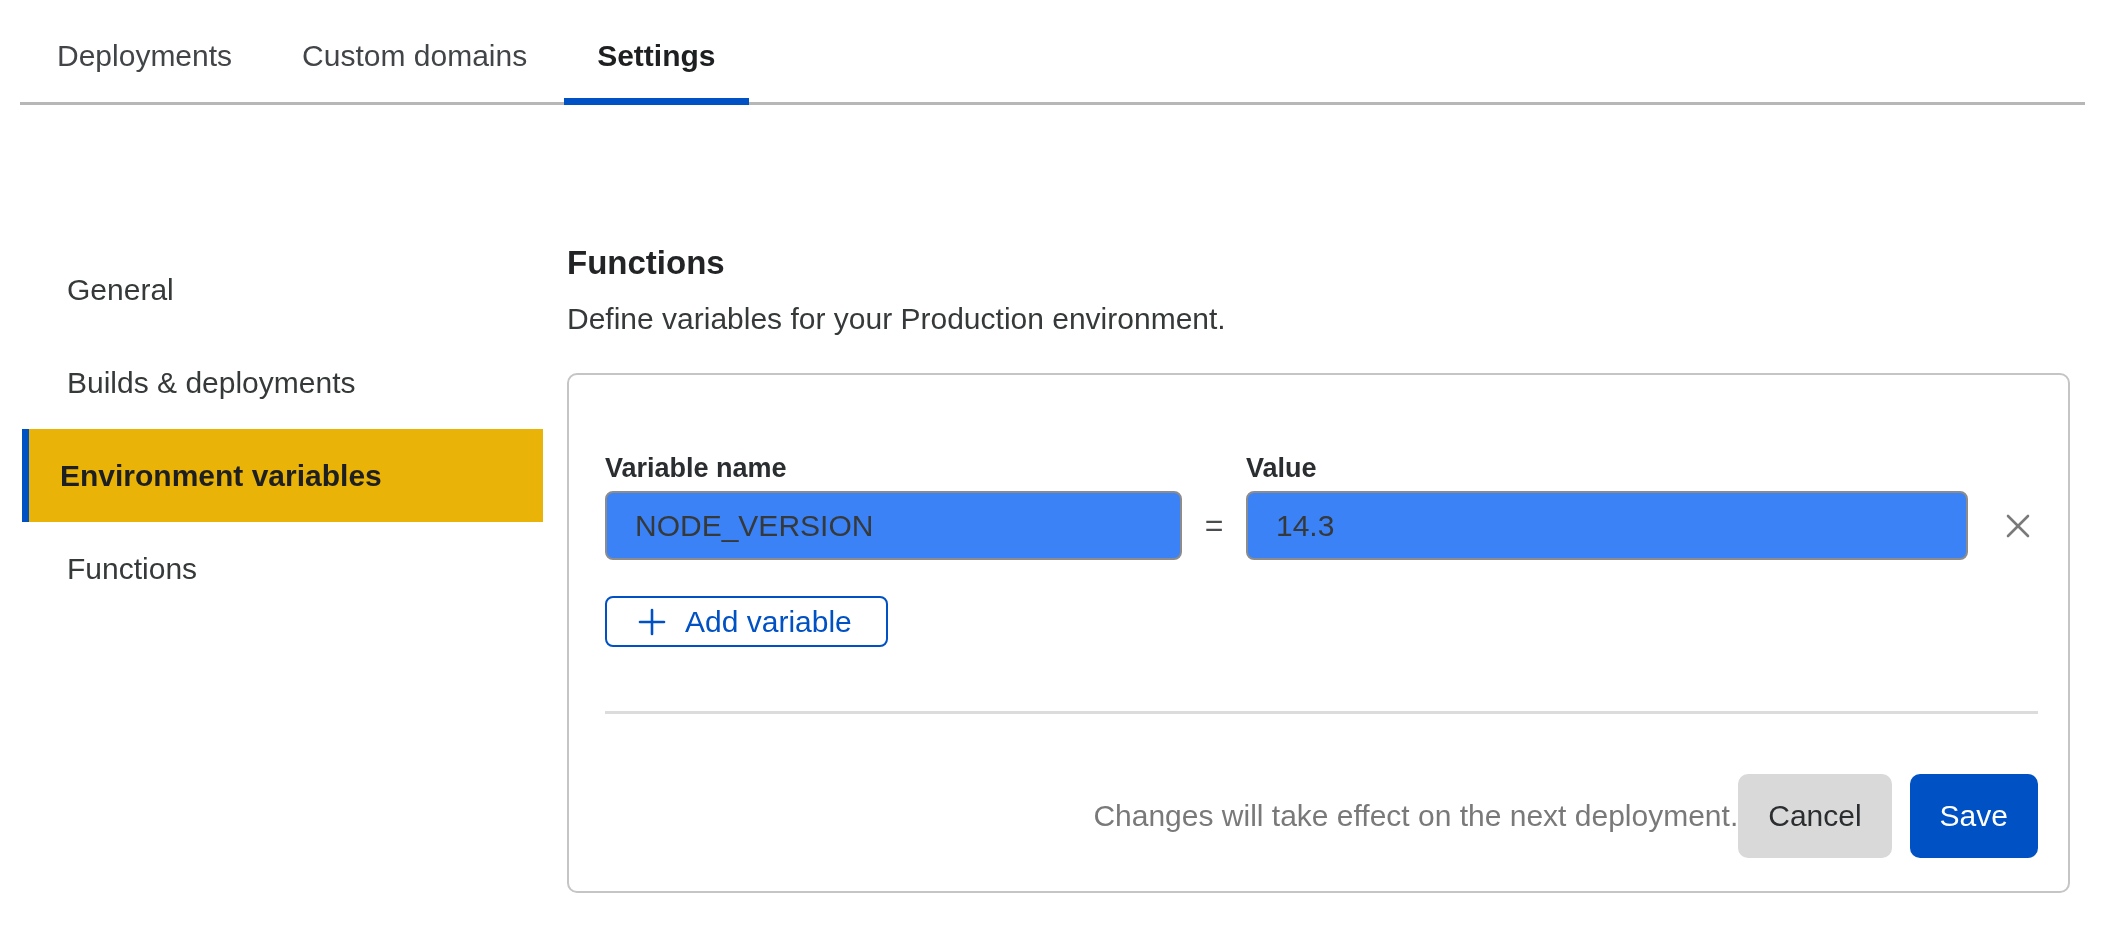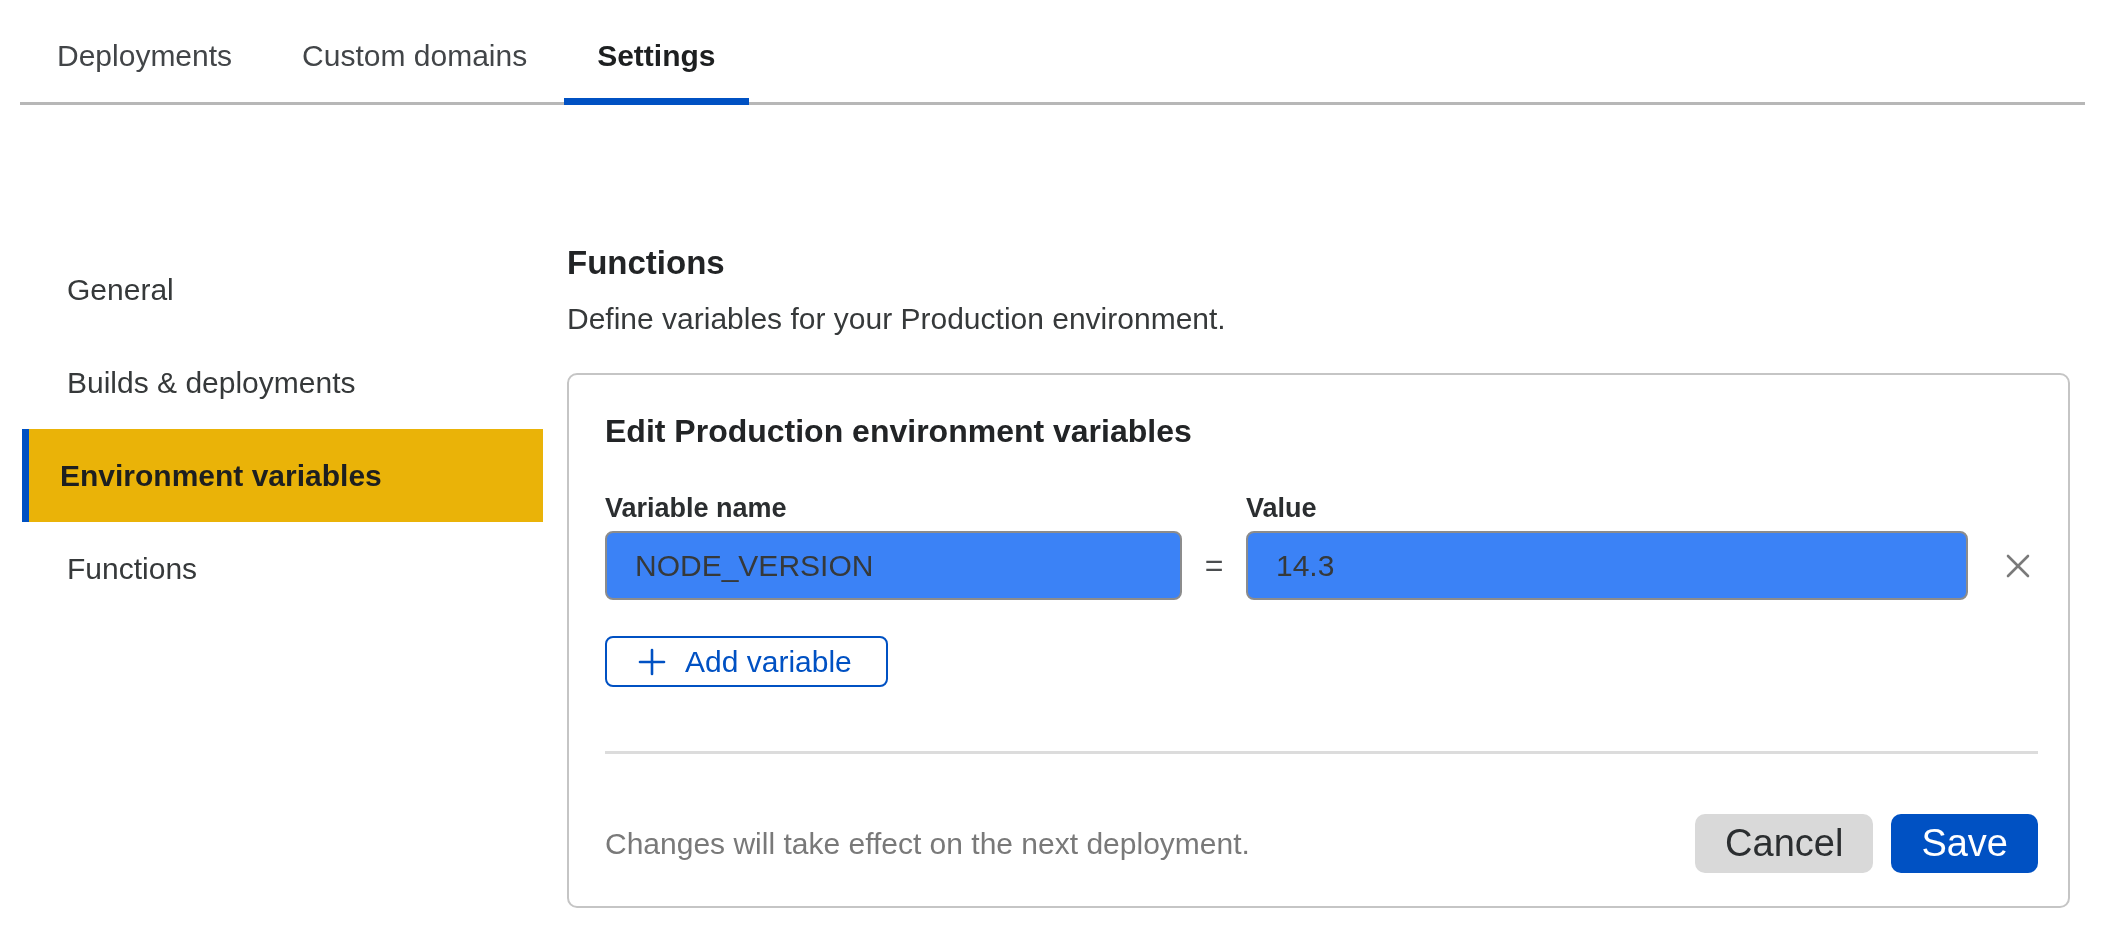--- a/index.html
+++ b/index.html
@@ -158,34 +158,33 @@
     margin-top: 64px;
     height: 3px;
     background: #dcdcdc;
     border: none;
   }
 
   .card-footer {
     margin-top: 60px;
     display: flex;
     align-items: center;
-    justify-content: space-between;
-    gap: 20px;
+    justify-content: flex-end;
   }
   .footer-note {
     font-size: 30px;
     color: #797979;
   }
   .footer-actions { display: flex; column-gap: 18px; }
   .btn {
-    height: 59px;
+    height: 84px;
     border: none;
     border-radius: 10px;
     font-family: "Liberation Sans", "DejaVu Sans", sans-serif;
-    font-size: 38px;
+    font-size: 30px;
     padding: 0 30px;
     cursor: pointer;
   }
   .btn-cancel { background: #d9d9d9; color: #2b2e30; }
   .btn-save  { background: #0051c3; color: #ffffff; }
 </style>
 </head>
 <body>
 
 <nav class="tabbar">
@@ -201,21 +200,20 @@
     <div class="side-item">Builds &amp; deployments</div>
     <div class="side-item active">Environment variables</div>
     <div class="side-item">Functions</div>
   </aside>
 
   <main class="main">
     <h1 class="page-title">Functions</h1>
     <p class="page-desc">Define variables for your Production environment.</p>
 
     <section class="card">
-      <h2 class="card-title">Edit Production environment variables</h2>
 
       <div class="fields-row">
         <div class="field-col-name">
           <div class="field-label">Variable name</div>
           <input class="text-input" type="text" value="NODE_VERSION" style="">
         </div>
 
         <div class="equals-cell">=</div>
 
         <div class="field-col-value">

